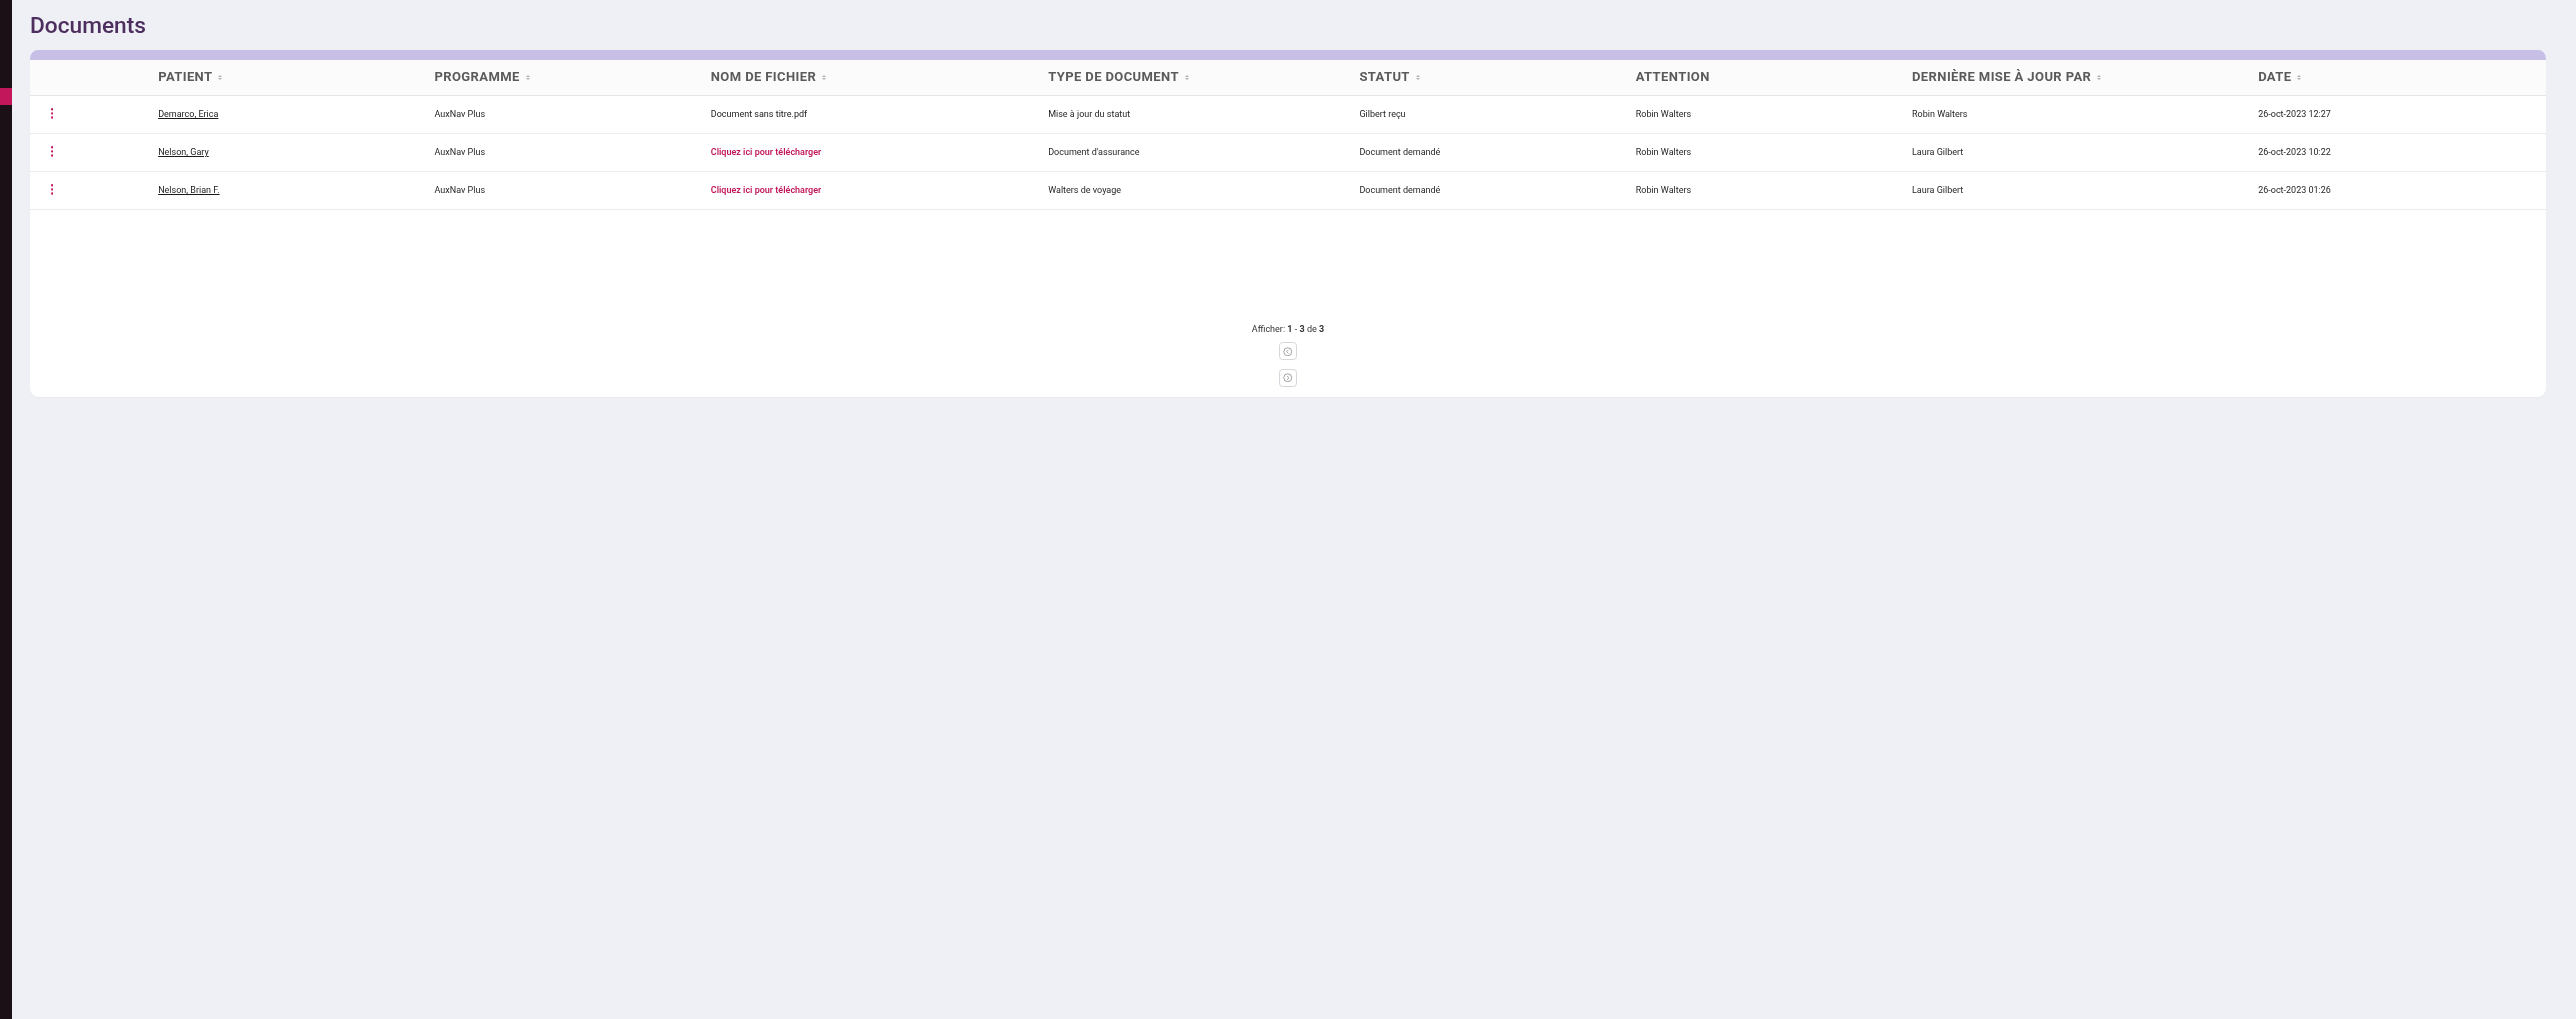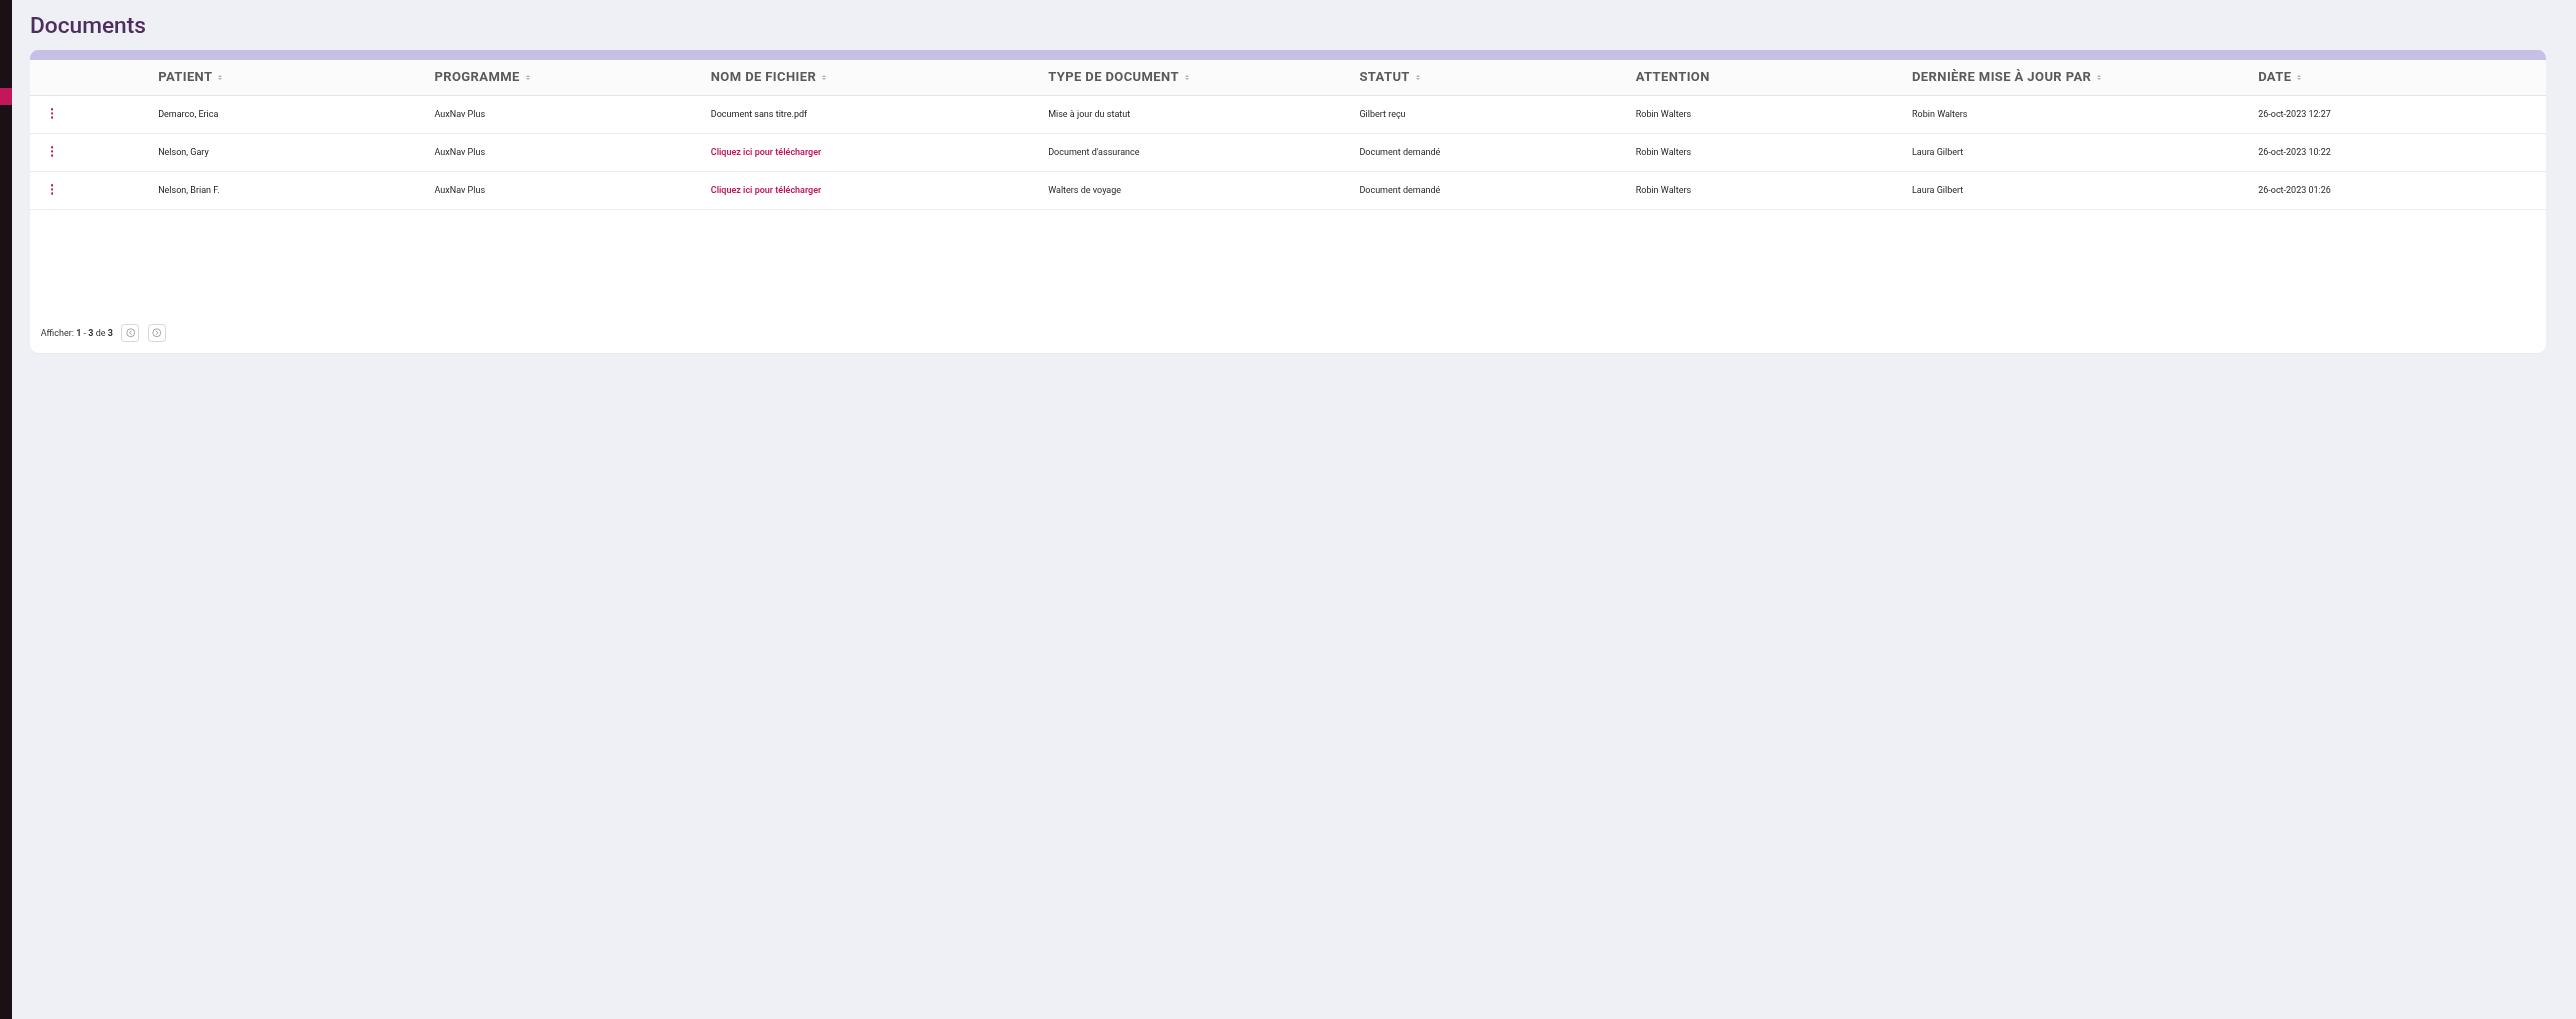--- a/index.html
+++ b/index.html
@@ -101,20 +101,21 @@
     width: 18px; height: 18px;
     display: inline-flex;
     align-items: center; justify-content: center;
     cursor: pointer;
     margin-left: 7.2px;
   }
   .kebab svg circle { fill: #c2185b; }
 
   .cell-patient a {
     color: #1a1a1a;
+    text-decoration: underline;
     cursor: pointer;
   }
   .file-link a {
     color: #1a1a1a;
     cursor: pointer;
   }
   .file-upload a {
     color: #c2185b;
     font-weight: 600;
     text-decoration: none;
@@ -124,20 +125,21 @@
   .panel-body { min-height: 256px; }
 
   .panel-footer {
     display: flex;
     align-items: center;
     justify-content: flex-start;
     gap: 8.3px;
     padding: 8.3px 10.7px 10.7px 10.7px;
     font-size: 9px;
     color: #333;
+    flex-direction: column;
   }
   .pg-btn {
     width: 18px; height: 18px;
     border: 0.6px solid #d6d6dc;
     border-radius: 3.6px;
     background: #fff;
     display: inline-flex;
     align-items: center; justify-content: center;
     cursor: pointer;
     color: #555;

